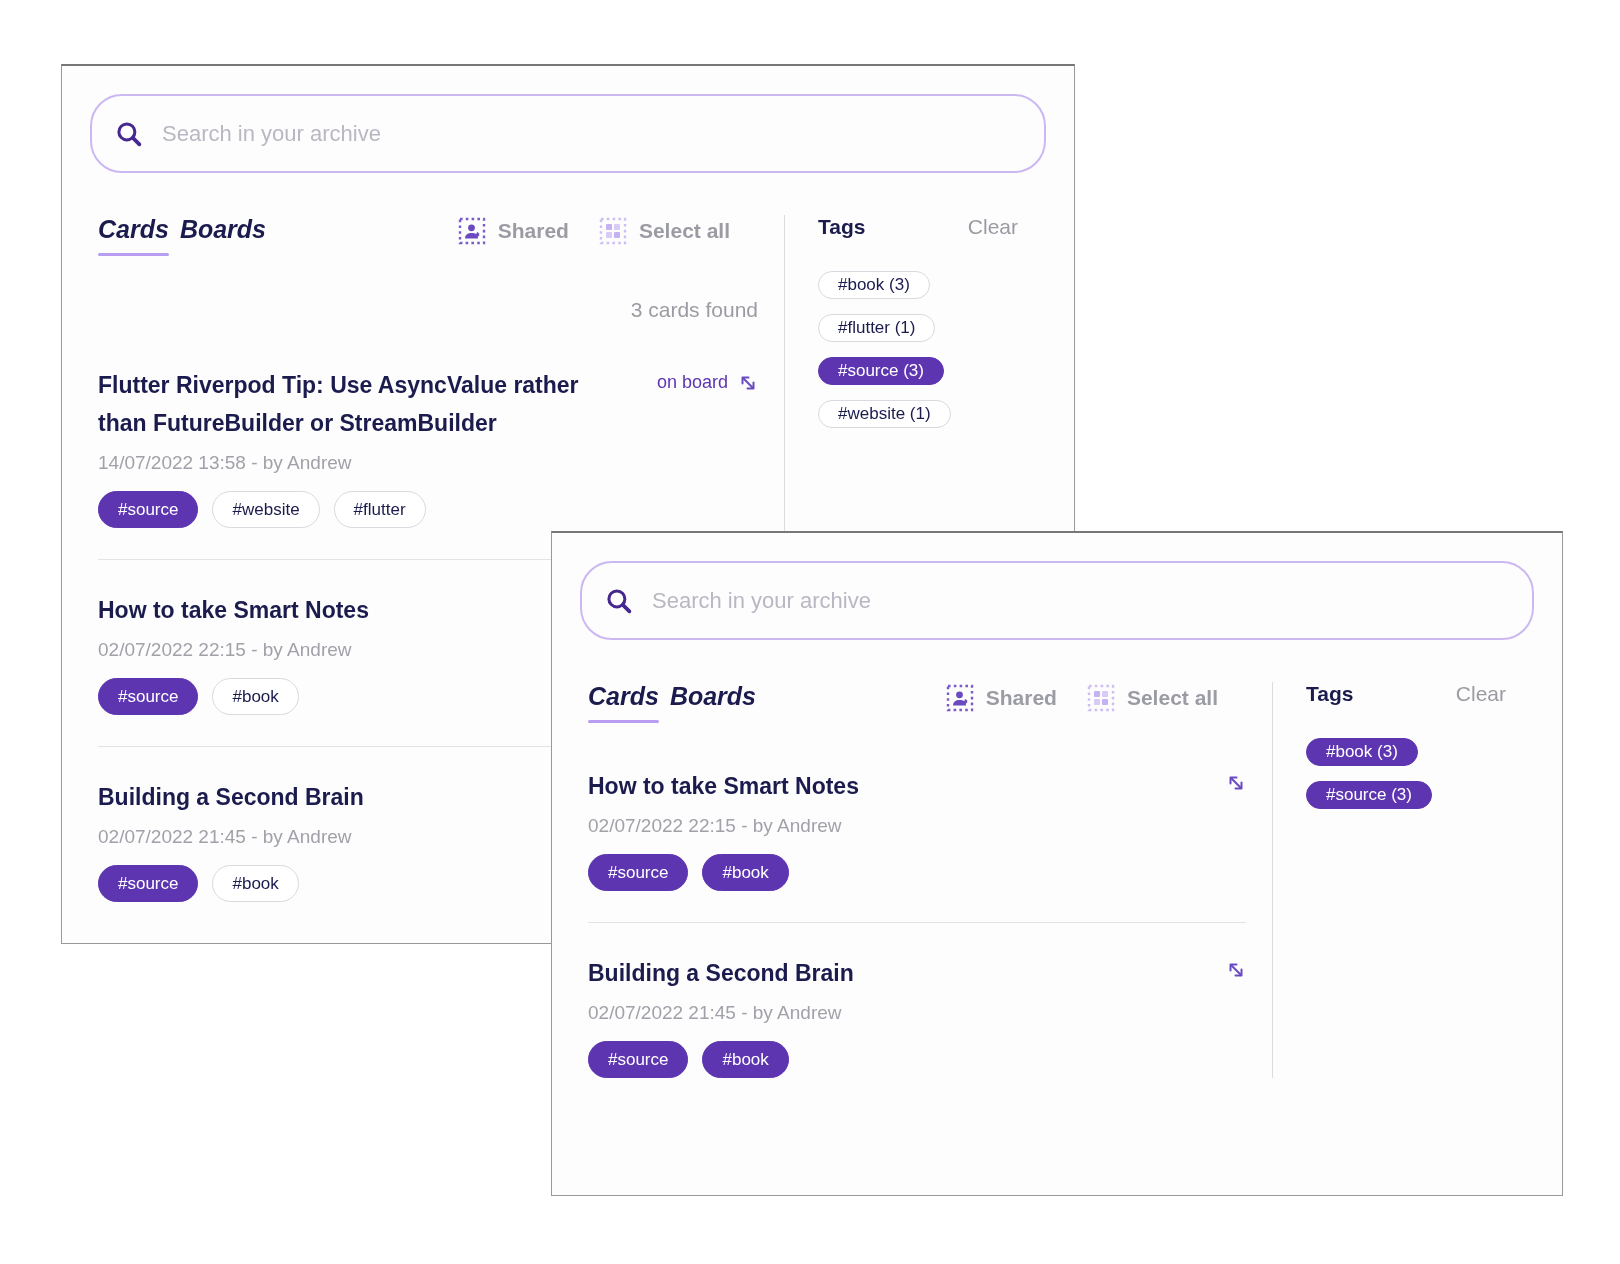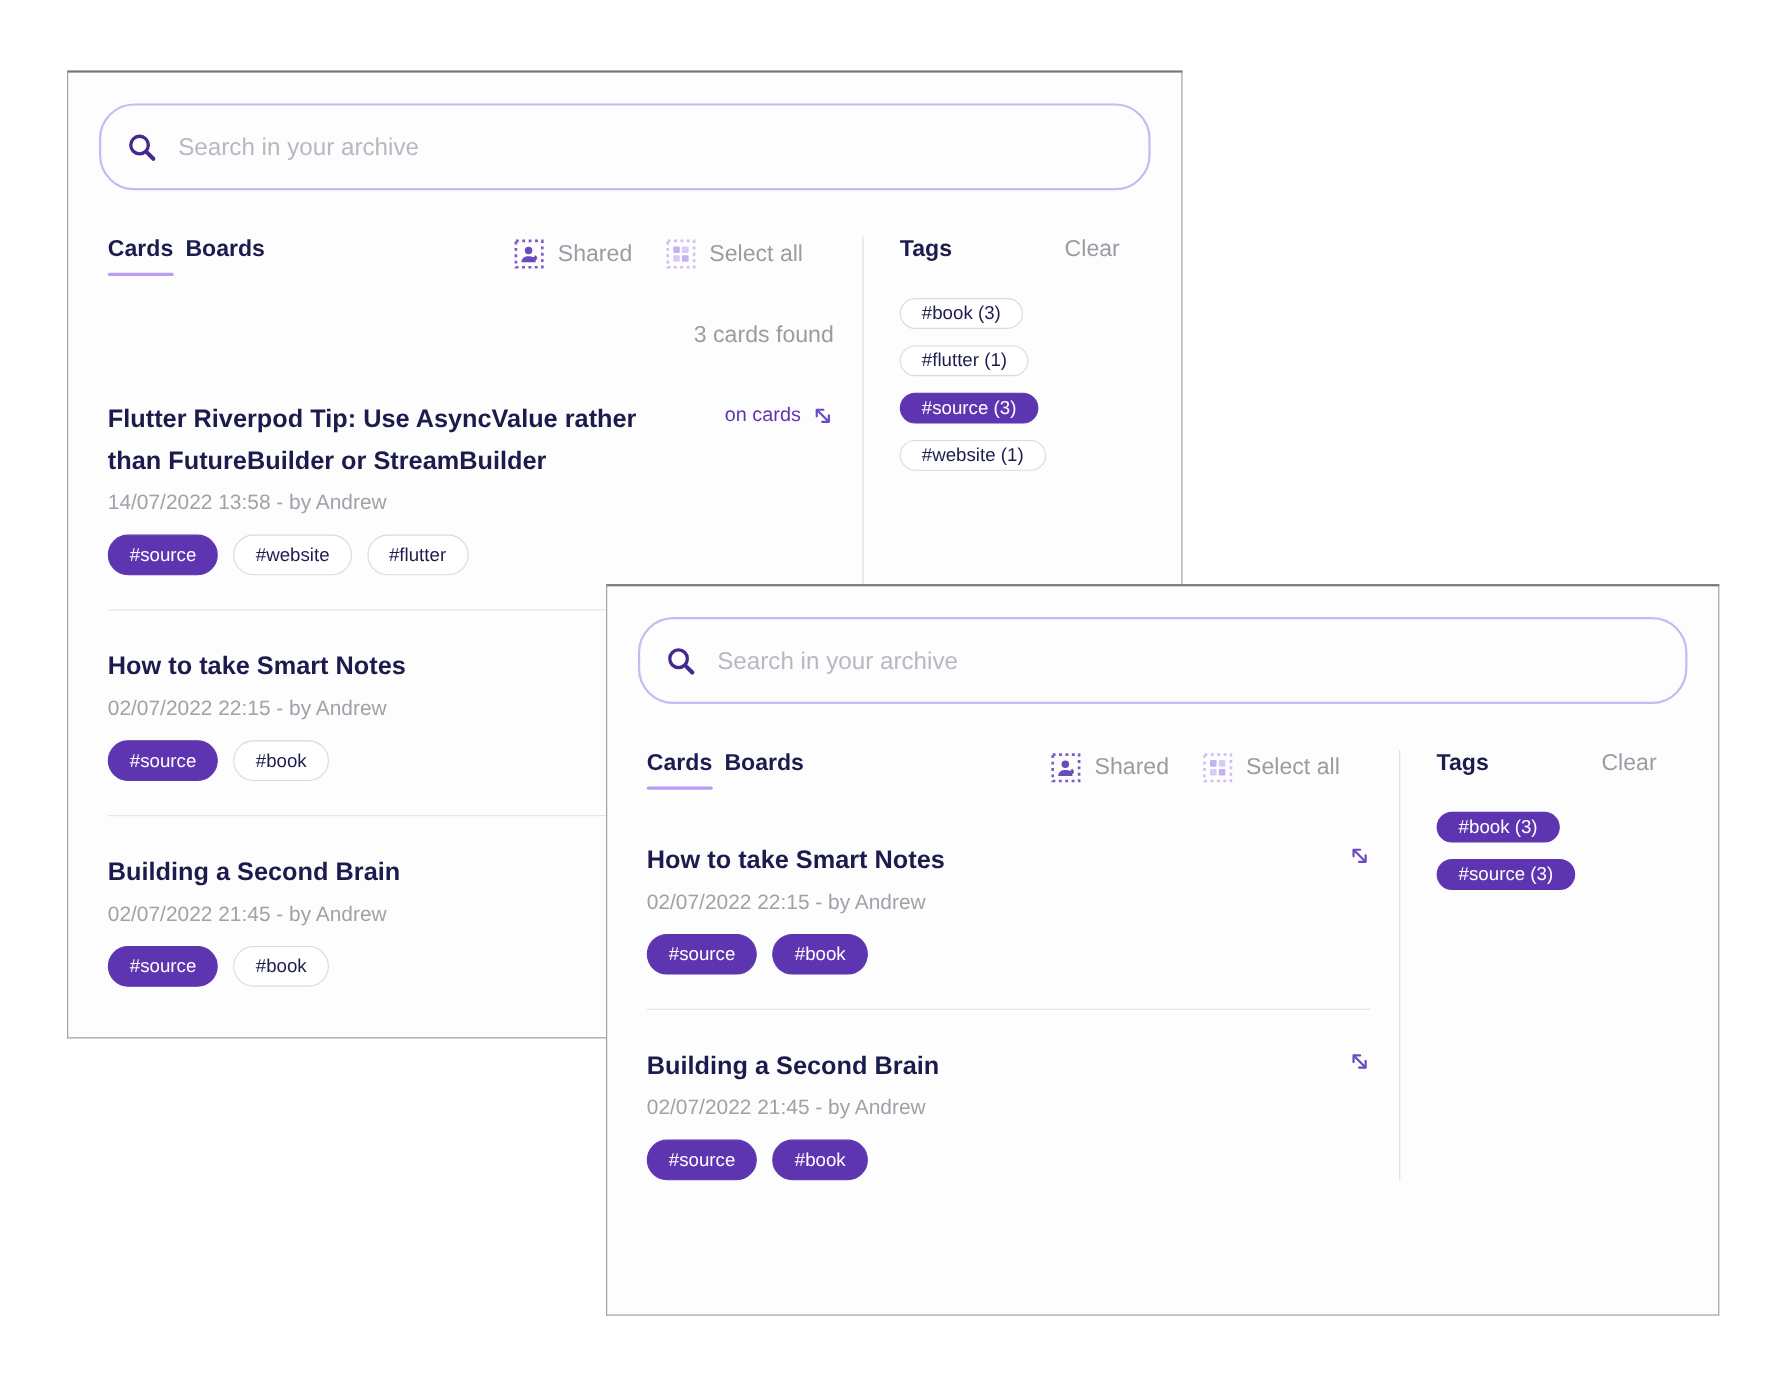--- a/index.html
+++ b/index.html
@@ -40,24 +40,24 @@
     font-family:inherit;font-size:22px;color:var(--dark);
   }
   .search-bar input::placeholder{color:#b8b8c3;}
 
   .content{display:flex;align-items:stretch;margin-top:42px;}
   .col-cards{flex:1;min-width:0;padding:0 26px 0 36px;}
   .col-tags{width:290px;flex:0 0 290px;border-left:1px solid #dcdce0;padding:0 56px 40px 33px;}
 
   .tabs-row{display:flex;align-items:flex-start;justify-content:space-between;}
   .tabs{display:flex;gap:11px;}
-  .tab{font-size:21px;font-weight:700;color:var(--dark);cursor:pointer;}
+  .tab{font-size:25px;font-weight:700;color:var(--dark);cursor:pointer;font-style:italic;}
   .tab .underline{height:3px;border-radius:3px;background:transparent;margin-top:9px;}
   .tab.active .underline{background:var(--accent-soft);}
-  .toolbar{display:flex;align-items:center;gap:30px;margin-right:28px;padding-top:2px;}
+  .toolbar{display:flex;align-items:center;gap:30px;margin-right:28px;padding-top:2px;font-weight:bold;}
   .tool{display:flex;align-items:center;gap:12px;font-size:21px;color:var(--gray);cursor:pointer;}
 
   .results-count{margin-top:42px;font-size:21px;color:var(--gray);text-align:right;}
 
   .cards-list{margin-top:44px;}
   .card-title-row{display:flex;align-items:flex-start;margin-top:24px;}
   .card-title{flex:0 1 520px;font-size:23px;font-weight:600;color:var(--dark);line-height:38px;}
   .card-title.wide{flex:1 1 auto;}
   .card-trailing{margin-left:auto;display:flex;align-items:center;gap:10px;padding-top:6px;}
   .on-board{font-size:18px;color:var(--accent);white-space:nowrap;}
@@ -136,21 +136,21 @@
       </div>
 
       <div class="results-count">3 cards found</div>
 
       <div class="cards-list">
 
         <div class="card">
           <div class="card-title-row">
             <div class="card-title">Flutter Riverpod Tip: Use AsyncValue rather than FutureBuilder or StreamBuilder</div>
             <div class="card-trailing">
-              <span class="on-board">on cards</span>
+              <span class="on-board">on board</span>
               <span class="icon">
                 <svg width="20" height="20" viewBox="0 0 20 20" fill="none" stroke="#6a4ac0" stroke-width="2" stroke-linecap="round" stroke-linejoin="round">
                   <line x1="5" y1="5" x2="15" y2="15"></line>
                   <polyline points="10.5,4.5 4.5,4.5 4.5,10.5"></polyline>
                   <polyline points="15.5,9.5 15.5,15.5 9.5,15.5"></polyline>
                 </svg>
               </span>
             </div>
           </div>
           <div class="card-meta">14/07/2022 13:58 - by Andrew</div>

